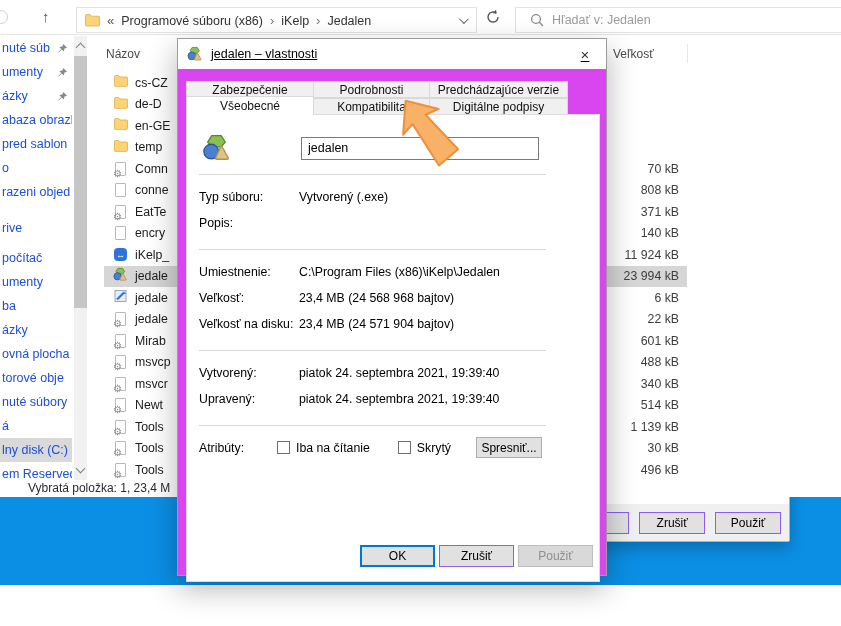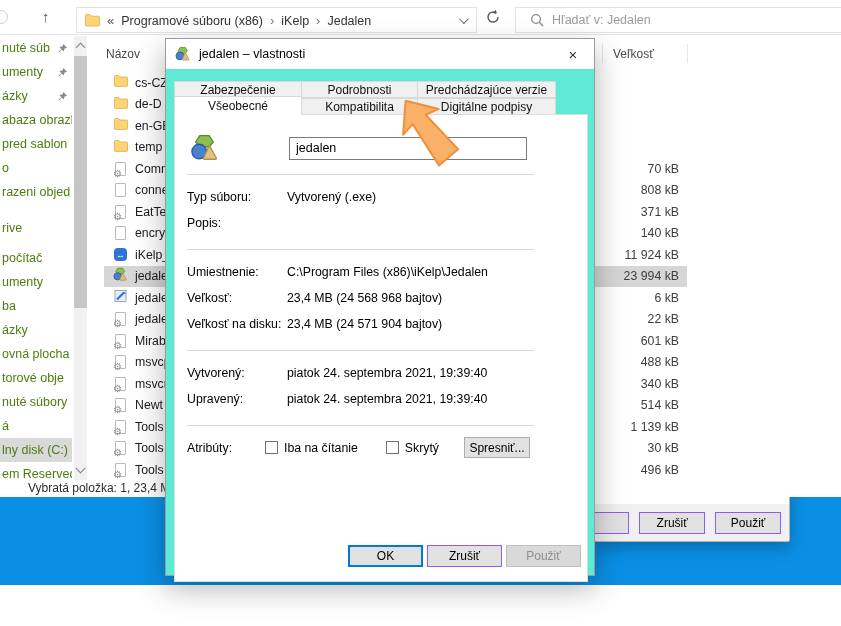--- a/index.html
+++ b/index.html
@@ -30,21 +30,21 @@
   .crumb-sep { color:#777; margin:0 7px; font-size:13px; }
   .addr-chevron { margin-left:auto; margin-right:10px; width:7px; height:7px;
     border-right:1.4px solid #666; border-bottom:1.4px solid #666; transform:rotate(45deg) translateY(-2px); }
   .refresh { position:absolute; left:485px; top:9px; width:18px; height:18px; }
   .search { position:absolute; left:515px; top:7px; width:326px; height:26px; border:1px solid #e2e2e2; border-right:none;
     display:flex; align-items:center; font-size:12.5px; color:#9b9b9b; }
   .search .mag { margin:0 8px 0 14px; display:flex; }
 
   
   .sb { position:absolute; left:0; top:36px; width:72px; }
-  .sb-item { height:24px; display:flex; align-items:center; font-size:12.5px; color:#4d7c0f;
+  .sb-item { height:24px; display:flex; align-items:center; font-size:12.5px; color:#1d4ed8;
     padding-left:2px; white-space:nowrap; overflow:hidden; }
   .sb-item:nth-child(8) { margin-top:12px; }
   .sb-item:nth-child(9) { margin-top:6px; }
   .sb-item.selected { background:#d9d9d9; }
   .sb-item .pin { margin-left:auto; margin-right:5px; display:flex; flex:none; }
   .sbscroll { position:absolute; left:74px; top:36px; width:13px; height:444px; background:#f1f1f1; }
   .sb-thumb { position:absolute; left:0; top:20px; width:13px; height:252px; background:#c6c6c6; }
   .sb-up, .sb-down { position:absolute; left:3px; width:7px; height:7px; border-right:1.4px solid #808080; border-bottom:1.4px solid #808080; }
   .sb-up { top:8px; transform:rotate(-135deg); }
   .sb-down { bottom:8px; transform:rotate(45deg); }
@@ -61,22 +61,22 @@
   .f-row.selected { background:#d6d6d6; }
   .f-ic { width:15px; height:16px; margin-left:9px; margin-right:7px; flex:none; display:flex; align-items:center; justify-content:center; position:relative; }
   .f-size { margin-left:auto; padding-right:8px; color:#3d3d3d; }
   .fico { width:11px; height:14px; border:1px solid #b9b9b9; background:#fff; border-radius:1px; position:relative; }
   .fico .gear { position:absolute; left:-3px; bottom:-4px; font-size:10px; color:#8f8f8f; line-height:10px; }
   .ikp { width:13px; height:13px; border-radius:4px; background:#2e74d8; color:#fff; font-size:9px; font-weight:bold;
     display:flex; align-items:center; justify-content:center; }
   .status { position:absolute; left:28px; top:481px; font-size:12px; color:#2a2a33; }
 
   
-  .dlg { position:absolute; left:165px; top:38px; width:430px; height:538px; background:#5eead4;
-    border:1px solid #9c9c9c; box-shadow:0 12px 28px rgba(0,0,0,.30); z-index:5; }
+  .dlg { position:absolute; left:177px; top:38px; width:430px; height:538px; background:#d946ef;
+    border:1px solid #9c9c9c; box-shadow:0 12px 28px rgba(0,0,0,.30); z-index:5;text-decoration:underline; }
   .dlg-title { height:30px; background:#fff; display:flex; align-items:center; padding-left:9px; font-size:12.5px; color:#000; }
   .dlg-title .t-ic { margin-right:8px; display:flex; }
   .dlg-close { margin-left:auto; width:42px; height:30px; display:flex; align-items:center; justify-content:center;
     font-size:15px; color:#333; }
   .tabs-row { position:absolute; left:8px; display:flex; }
   .tabs-row.r1 { top:42px; }
   .tabs-row.r2 { top:59px; }
   .tab { height:17px; font-size:12px; color:#111; display:flex; align-items:center; justify-content:center;
     background:#f0f0f0; border:1px solid #d9d9d9; margin-right:-1px; position:relative; }
   .tw0 { width:128px; } .tw1 { width:117px; } .tw2 { width:139px; }

